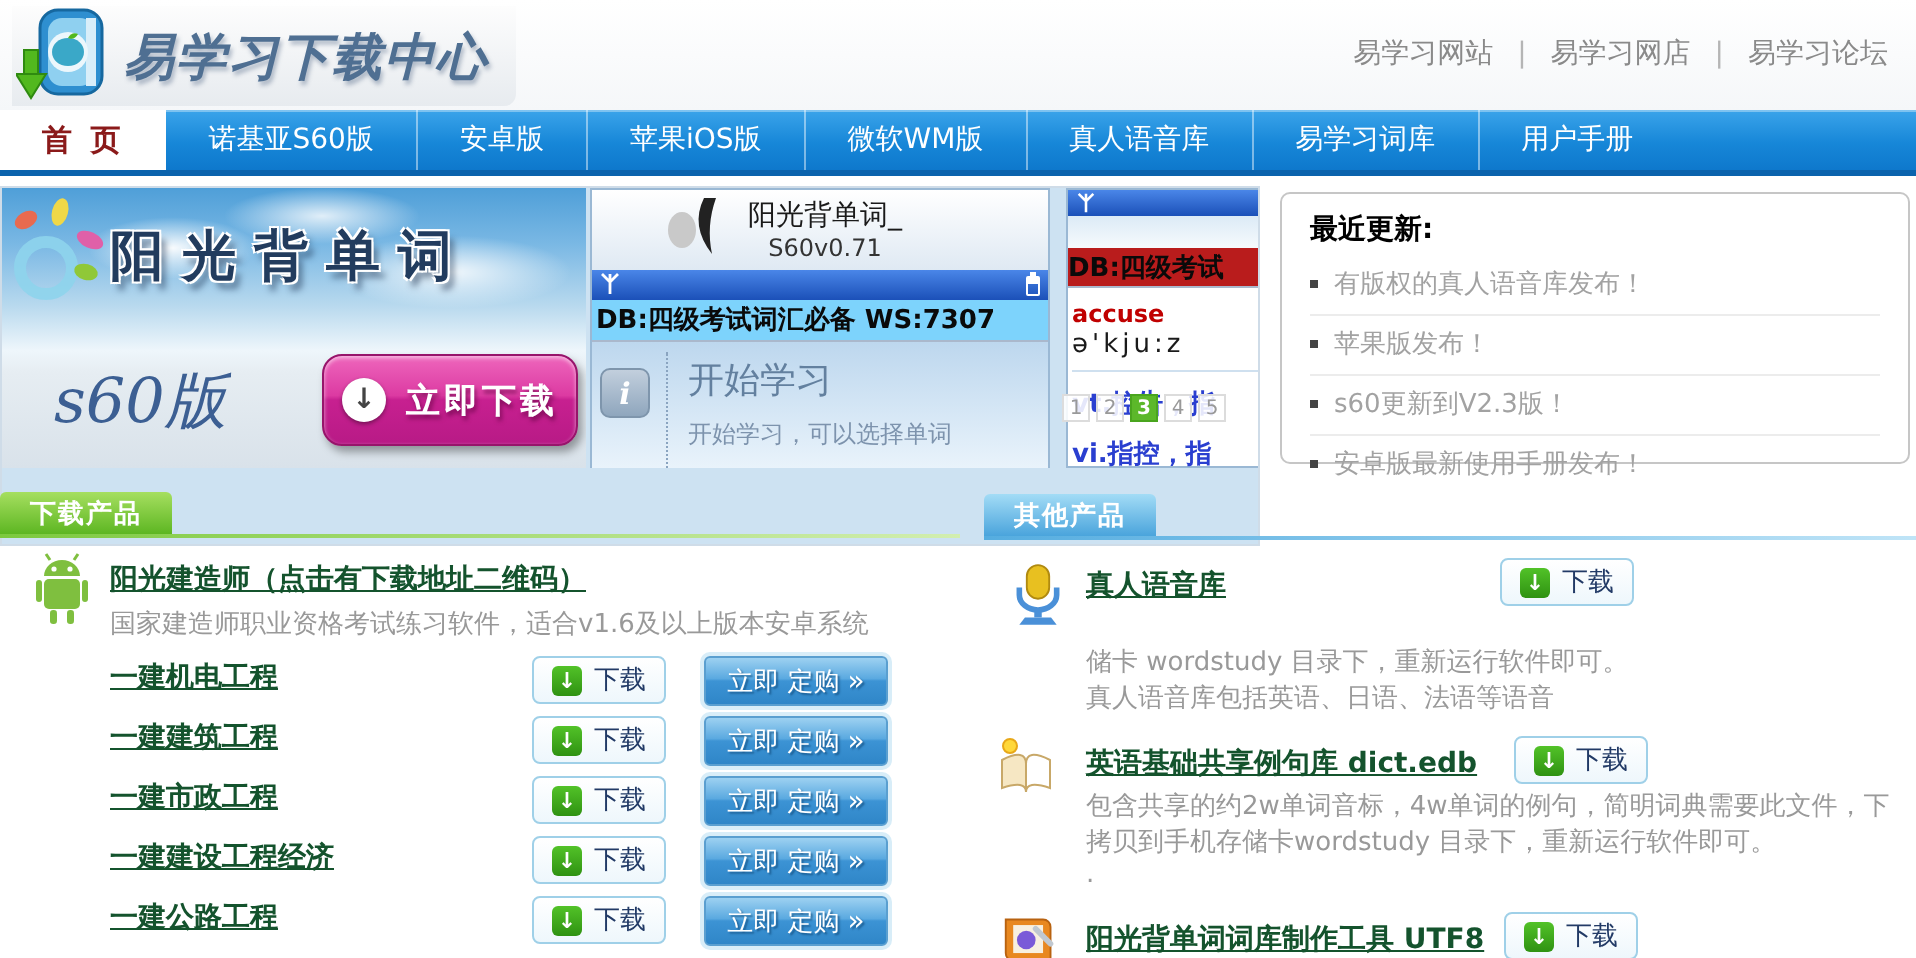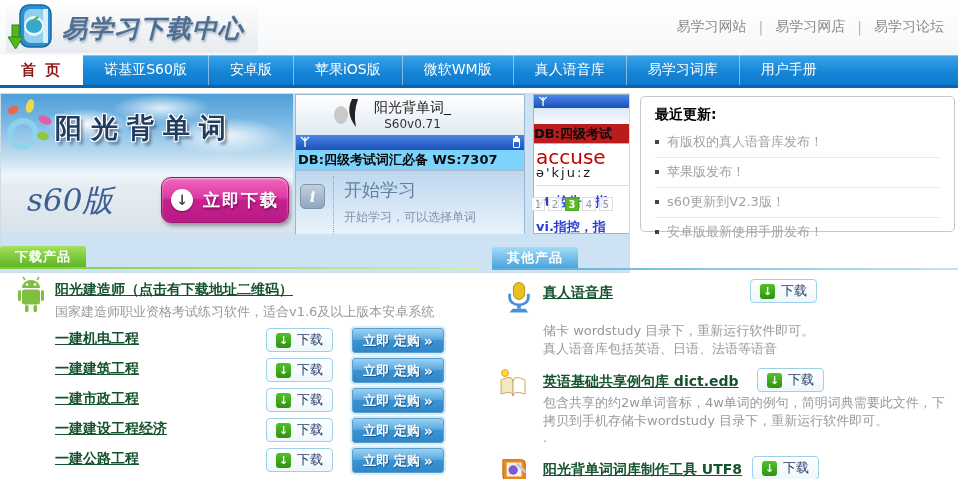--- a/index.html
+++ b/index.html
@@ -53,21 +53,21 @@
 .menu{height:63px;background:linear-gradient(180deg,#bdd7ee,#e9f3fb);display:flex;padding:5px 0 0 4px}
 .info-icon{flex:none;width:25px;height:25px;margin-top:8px;border-radius:5px;background:linear-gradient(180deg,#c2cfdd,#8fa6bd);border:1px solid #7e95ac;color:#fff;font-family:"DejaVu Serif","Liberation Serif",serif;font-style:italic;font-weight:bold;font-size:15px;display:flex;align-items:center;justify-content:center}
 .menu-texts{margin-left:8px;border-left:1px dotted #8aa4c0;padding-left:10px;overflow:hidden}
 .menu-title{font-size:18px;color:#63809f;margin-top:2px;white-space:nowrap}
 .menu-sub{font-size:12px;color:#7d93ad;margin-top:7px;white-space:nowrap}
 .shot2{left:240px;width:108px;height:140px}
 .shot2 .statusbar{height:13px;justify-content:flex-start}
 .s2-gap{height:16px;background:linear-gradient(180deg,#dceaf6,#f6fafd)}
 .s2-db{height:20px;background:#b91c1c;border-bottom:1px solid #aab8cc;font-size:13px;font-weight:bold;color:#0a0a0a;display:flex;align-items:center;white-space:nowrap;overflow:hidden}
 .s2-body{padding:5px 2px 0}
-.s2-word{color:#c00000;font-weight:normal;font-size:20px;line-height:16px}
+.s2-word{color:#c00000;font-weight:bold;font-size:12px;line-height:16px}
 .s2-phon{font-size:13px;color:#1a1a1a;letter-spacing:2px;padding-bottom:5px;border-bottom:1px solid #cfe0ef;white-space:nowrap}
 .s2-m{font-size:13px;font-weight:bold;color:#2a3fd0;margin-top:7px;white-space:nowrap}
 .pager{position:absolute;right:16px;bottom:23px;display:flex;gap:3px;z-index:5}
 .page-num{width:14px;height:14px;background:rgba(255,255,255,.88);border:1px solid #dcdcdc;color:#999;font-size:10px;display:flex;align-items:center;justify-content:center;cursor:pointer}
 .page-num.active{background:#5cb82a;border-color:#4aa51e;color:#fff;font-weight:bold}
 
 
 .updates{position:absolute;left:640px;top:96px;width:315px;height:136px;background:#fff;border:1px solid #c6c6c6;border-radius:5px;padding:7px 14px 0}
 .updates-title{font-size:14px;font-weight:bold;color:#000;padding:2px 0 4px}
 .update-item{display:flex;align-items:center;gap:8px;font-size:13px;color:#a2a2a2;padding:5px 0 6px;border-bottom:1px solid #ececec;white-space:nowrap;overflow:hidden}
@@ -87,21 +87,21 @@
 .link-blue{font-size:14px;font-weight:bold;color:#14532d;text-decoration:underline;cursor:pointer;white-space:nowrap}
 .dl-title{position:absolute;left:55px;top:281px}
 .dl-desc{position:absolute;left:55px;top:303px;font-size:13px;color:#999;white-space:nowrap}
 .dl-row{position:absolute;left:0;width:470px;height:26px}
 .dl-row .item-link{position:absolute;left:55px;top:2px}
 .btn-dl{display:inline-flex;align-items:center;gap:6px;height:24px;padding:0 9px;background:linear-gradient(180deg,#ffffff,#eef7fc);border:1px solid #9fd0e8;border-radius:4px;cursor:pointer;font-size:13px;color:#223a66;font-family:inherit}
 .btn-dl .g{width:15px;height:15px;border-radius:3px;background:linear-gradient(180deg,#52c228,#2f9212);color:#fff;font-size:11px;font-weight:bold;display:flex;align-items:center;justify-content:center}
 .dl-row .btn-dl{position:absolute;left:266px;top:0}
 .btn-order{position:absolute;left:352px;top:0;width:92px;height:25px;border-radius:3px;cursor:pointer;
  background:linear-gradient(180deg,#9dd1f1 0%,#5aa9e0 45%,#3c93d4 50%,#2f86c8 100%);border:1px solid #5a9fd0;box-shadow:0 0 0 2px #d8edf8;
- color:#fff;font-size:13px;font-weight:bold;display:flex;align-items:center;justify-content:center;gap:4px;text-shadow:1px 1px 1px rgba(20,80,130,.8);font-family:inherit}
+ color:#fff;font-size:13px;font-weight:normal;display:flex;align-items:center;justify-content:center;gap:4px;text-shadow:1px 1px 1px rgba(20,80,130,.8);font-family:inherit}
 .btn-order .chev{font-size:14px}
 
 
 .abs{position:absolute}
 .o-desc{position:absolute;left:543px;width:415px;font-size:13px;color:#999;white-space:nowrap;overflow:hidden}
 </style>
 </head>
 <body>
 
 <div class="page">

